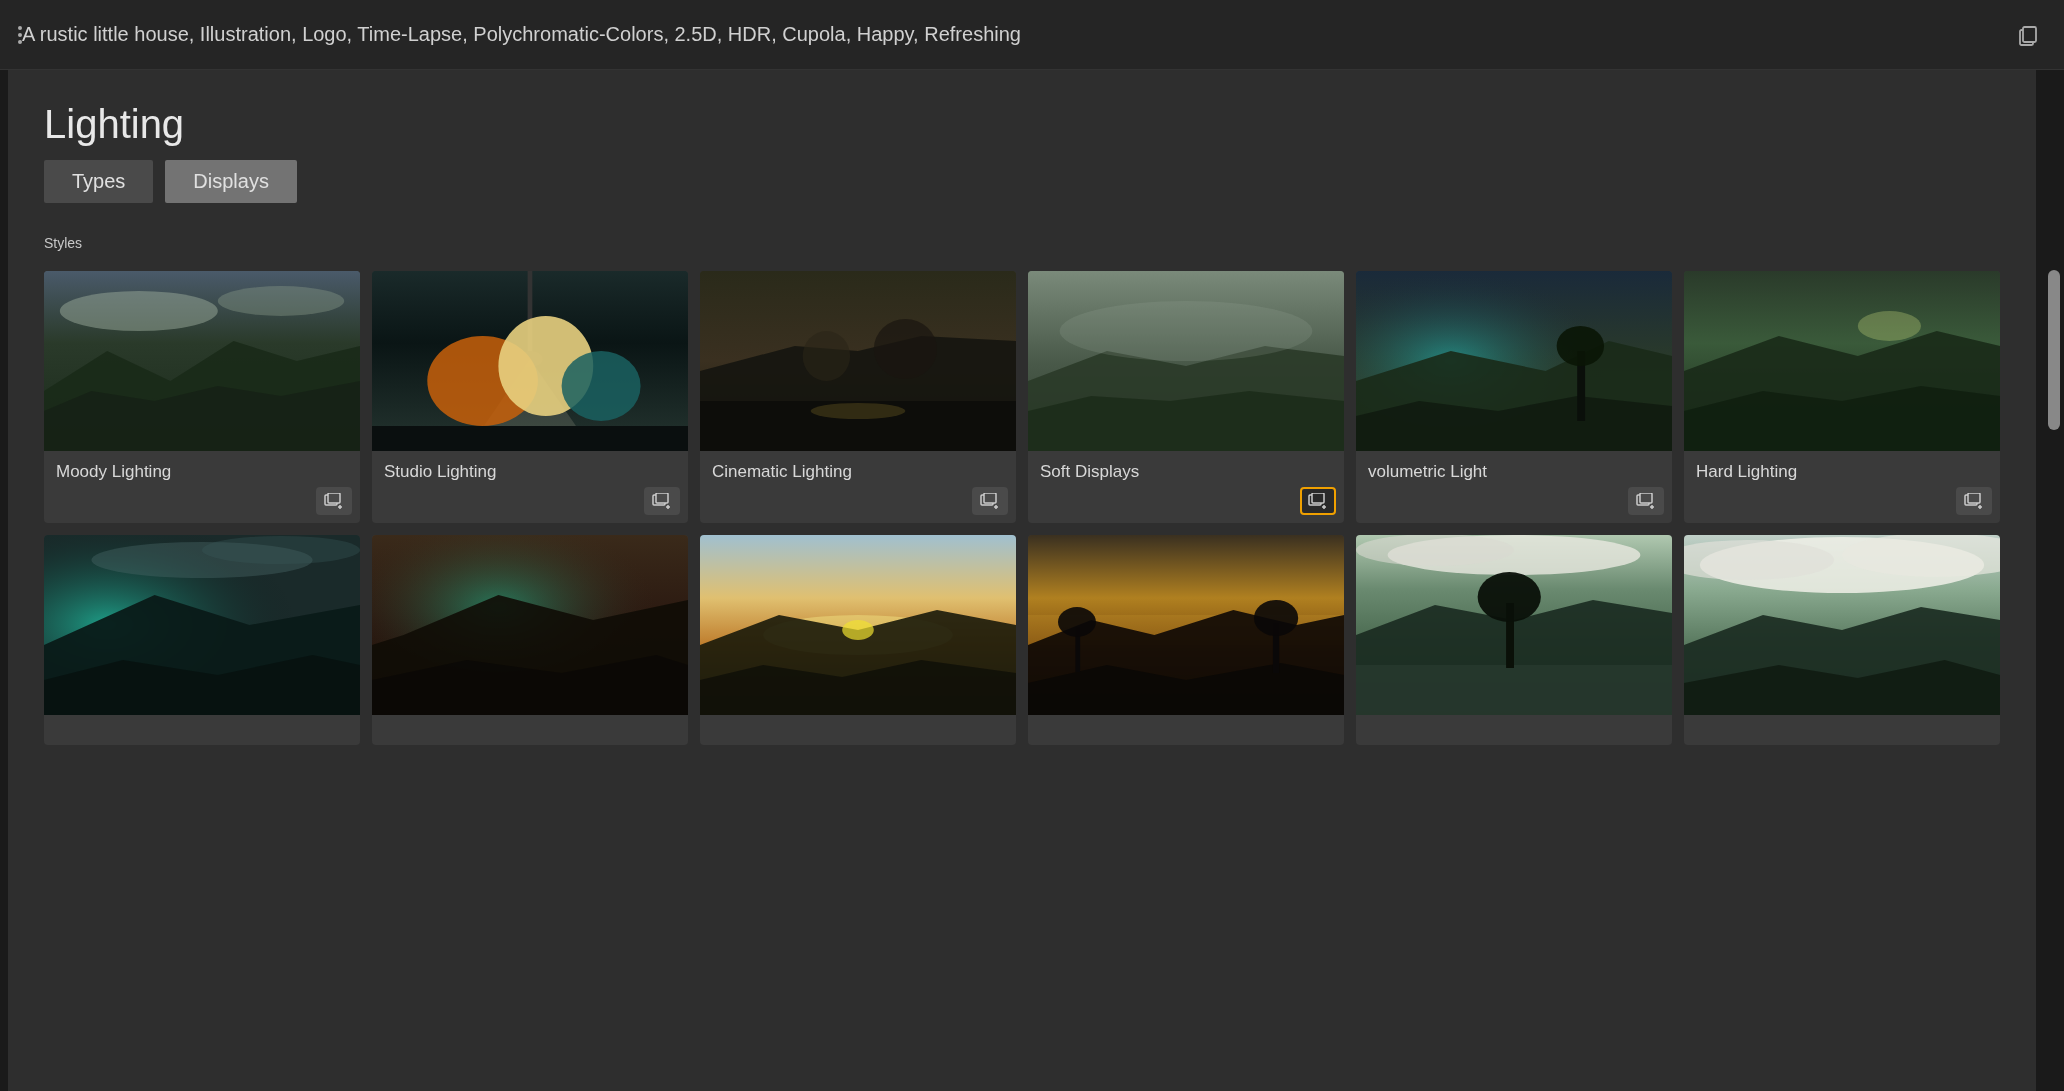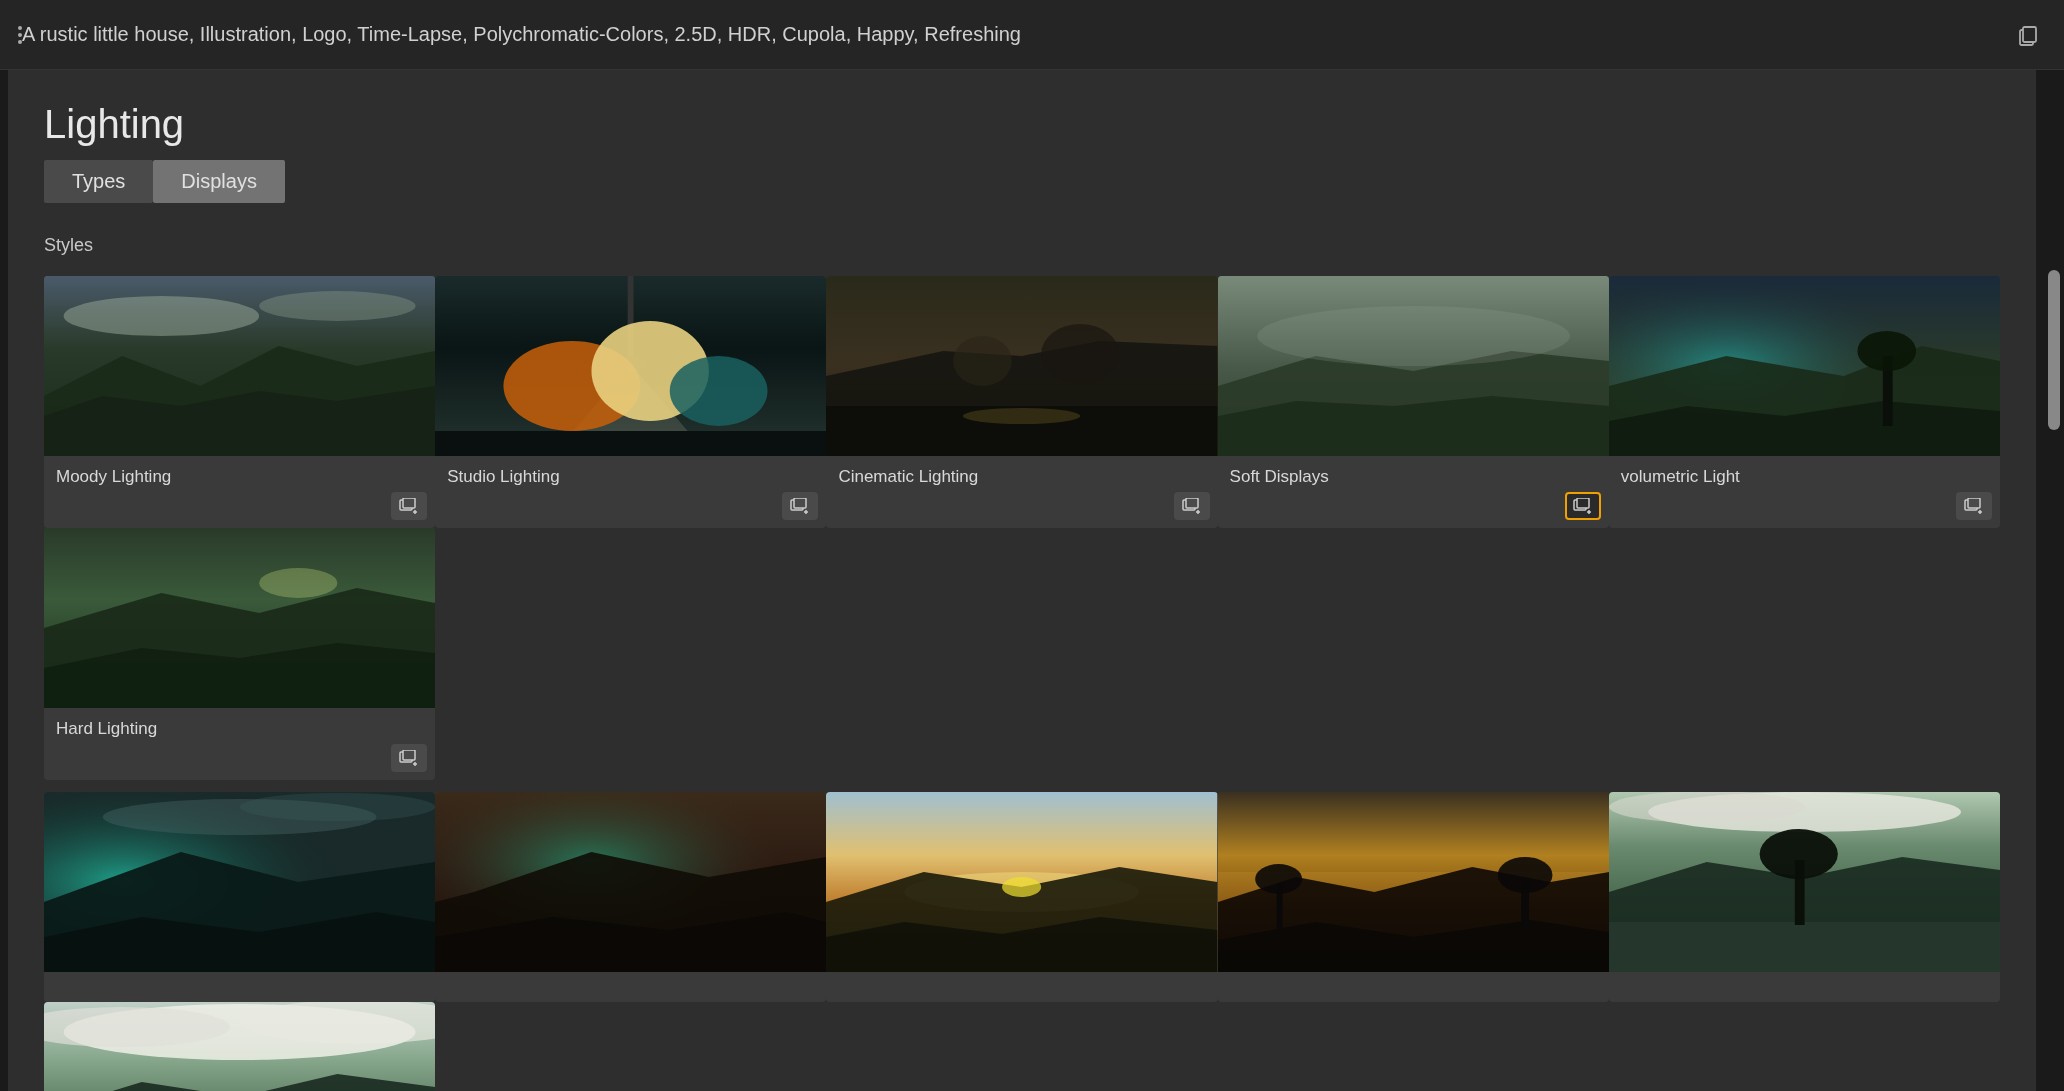--- a/index.html
+++ b/index.html
@@ -93,49 +93,49 @@
     .page-title {
       font-size: 40px;
       font-weight: 400;
       color: #e8e8e8;
       margin-bottom: 13px;
     }
 
     
     .tabs-row {
       display: flex;
-      gap: 0;
+      gap: 12px;
       margin-bottom: 32px;
     }
 
     .tab-btn {
       padding: 10px 28px;
       background: #737373;
       border: none;
       color: #e0e0e0;
       font-size: 20px;
       cursor: pointer;
       border-radius: 2px;
     }
     .tab-btn.active {
       background: #4a4a4a;
     }
 
     
     .section-title {
-      font-size: 18px;
+      font-size: 14px;
       color: #c8c8c8;
       margin-bottom: 20px;
     }
 
     
     .styles-grid {
       display: grid;
-      grid-template-columns: repeat(5, 1fr);
-      gap: 0;
+      grid-template-columns: repeat(6, 1fr);
+      gap: 12px;
     }
 
     .style-card {
       background: #3a3a3a;
       border-radius: 4px;
       overflow: hidden;
       cursor: pointer;
       position: relative;
     }
 

